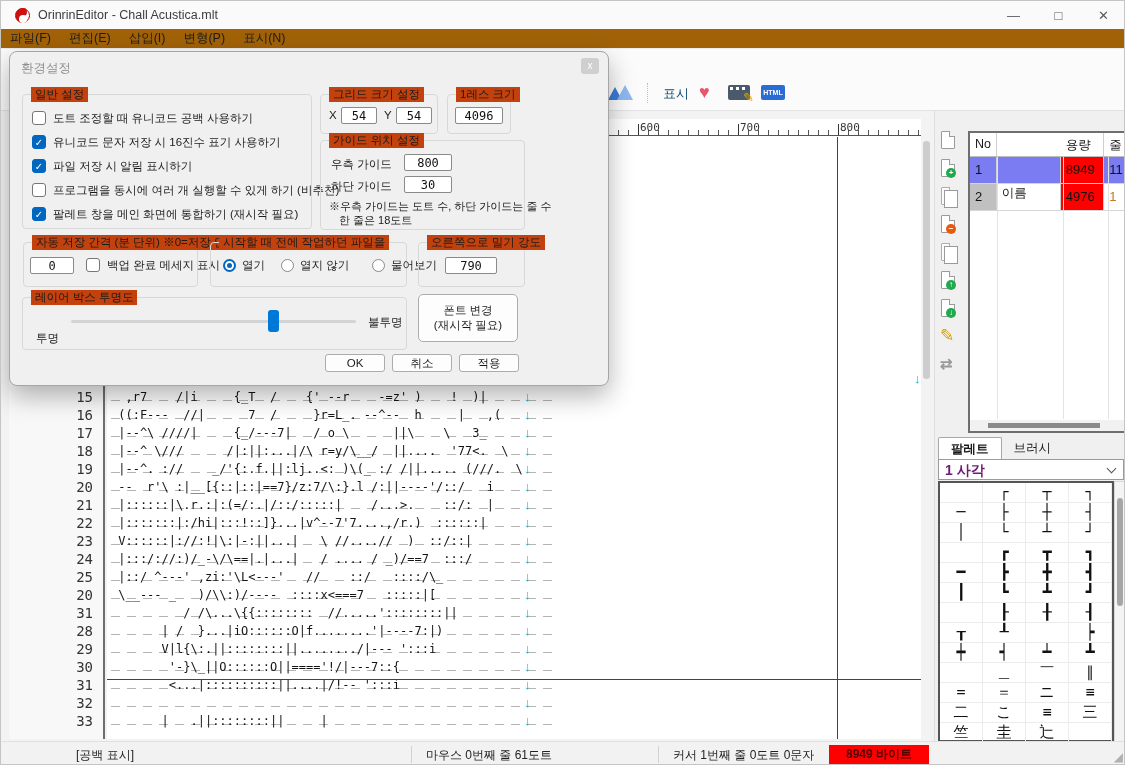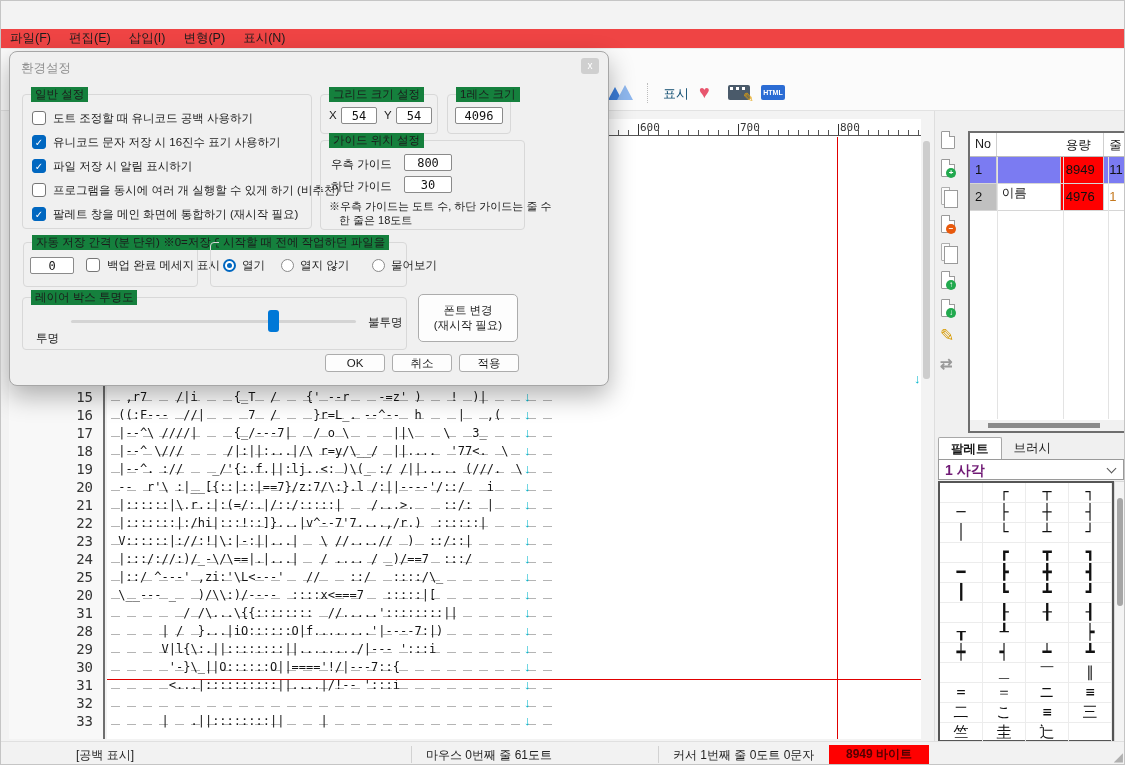--- a/index.html
+++ b/index.html
@@ -10,21 +10,21 @@
   .titlebar { position:absolute; left:0; top:0; width:1125px; height:28px; background:#fafafa; display:flex; align-items:center; }
   .app-icon { position:relative; width:15px; height:15px; border-radius:50%; margin:0 8px 0 14px;
     background:linear-gradient(to right,#d01010 50%,#ffffff 50%); border:1px solid #b00; }
   .app-icon::before { content:""; position:absolute; left:3px; top:-1px; width:8px; height:8px; border-radius:50%; background:#d01010; }
   .app-icon::after  { content:""; position:absolute; left:3px; bottom:-1px; width:8px; height:8px; border-radius:50%; background:#ffffff; }
   .title-text { font-size:12.5px; color:#3d3d3d; }
   .win-btns { position:absolute; right:0; top:0; height:28px; display:flex; }
   .win-btn { width:45px; height:28px; display:flex; align-items:center; justify-content:center; color:#5a5a5a; font-size:13px; }
 
   
-  .menubar { position:absolute; left:0; top:28px; width:1125px; height:20px; background:#ef4444; display:flex; align-items:center; border-bottom:1px solid #ececec; }
+  .menubar { position:absolute; left:0; top:28px; width:1125px; height:20px; background:#a16207; display:flex; align-items:center; border-bottom:1px solid #ececec; }
   .menu-item { font-size:12.5px; color:#1c1c1c; padding:0 9px; }
 
   
   .topstrip { position:absolute; left:0; top:48px; width:1125px; height:62px; background:#fbfbfb; border-bottom:1px solid #e2e2e2; }
   .toolbar-row { position:absolute; left:0; top:30px; height:30px; width:100%; }
   .mountain { position:absolute; top:4px; width:26px; height:19px; }
   .mountain .m1, .mountain .m2 { position:absolute; bottom:2px; width:0; height:0; border-style:solid; }
   .tb-sep { position:absolute; top:4px; width:1px; height:20px; border-left:1px dotted #bdbdbd; }
   .tb-label { position:absolute; top:6px; font-size:13px; color:#0c4a6e; }
   .heart { position:absolute; top:3px; font-size:18px; color:#e8566e; }
@@ -91,41 +91,50 @@
   .sb-text { position:absolute; top:5px; font-size:12px; color:#222; }
   .sb-sep { position:absolute; top:4px; width:1px; height:17px; background:#d2d2d2; }
   .sb-bytes { position:absolute; left:828px; top:3px; width:100px; height:19px; background:#ff0000; color:#530000; font-size:12px; font-weight:bold; text-align:center; line-height:19px; }
   .sb-grip { position:absolute; right:3px; top:8px; color:#b0b0b0; font-size:12px; }
 
   
   .dialog { position:absolute; left:8px; top:50px; width:600px; height:335px; background:#f0f0f0; border:1px solid #a6a6a6; border-radius:8px; box-shadow:0 10px 26px rgba(0,0,0,.30); z-index:50; }
   .dlg-title { position:absolute; left:11px; top:8px; font-size:12.5px; color:#8f8f8f; }
   .dlg-close { position:absolute; left:571px; top:6px; width:18px; height:16px; background:#cfcfcf; border-radius:3px; color:#fff; font-size:10px; text-align:center; line-height:15px; }
   .group { position:absolute; border:1px solid #d8d8d8; border-radius:4px; }
-  .group > .glabel { position:absolute; top:-8px; left:8px; background:#15803d; padding:0 4px; font-size:11.5px; color:#1b1b1b; white-space:nowrap; }
+  .group > .glabel { position:absolute; top:-8px; left:8px; background:#c2410c; padding:0 4px; font-size:11.5px; color:#1b1b1b; white-space:nowrap; }
   .check-row { position:absolute; left:9px; display:flex; align-items:center; height:16px; }
   .cb { width:14px; height:14px; border-radius:3px; border:1px solid #767676; background:#fff; margin-right:7px; flex:none; }
   .cb.on { background:#0067c0; border-color:#0067c0; color:#fff; font-size:10px; line-height:13px; text-align:center; }
   .clabel { font-size:11.5px; color:#1b1b1b; white-space:nowrap; }
   .dfield { position:absolute; height:17px; background:#fff; border:1px solid #8a8a8a; border-radius:2px; font-family:"DejaVu Sans Mono",monospace; font-size:12px; text-align:center; color:#111; padding:0; }
   .dlabel { position:absolute; font-size:11.5px; color:#1b1b1b; white-space:nowrap; }
   .radio-row { position:absolute; display:flex; align-items:center; }
   .rb { width:13px; height:13px; border-radius:50%; border:1px solid #8a8a8a; background:#fff; margin-right:6px; position:relative; flex:none; }
   .rb.on { border:2px solid #0067c0; }
   .rb.on::after { content:""; position:absolute; left:2px; top:2px; width:5px; height:5px; border-radius:50%; background:#0067c0; }
   .slider-track { position:absolute; height:3px; background:#d4d4d4; border-radius:2px; }
   .slider-thumb { position:absolute; width:11px; height:22px; background:#0078d7; border-radius:3px; }
   .dbtn { position:absolute; height:18px; background:#fdfdfd; border:1px solid #acacac; border-radius:3px; font-size:11.5px; color:#1a1a1a; text-align:center; line-height:16px; }
   .font-btn { position:absolute; left:408px; top:242px; width:100px; height:48px; background:#fdfdfd; border:1px solid #acacac; border-radius:5px; font-size:11.5px; color:#1a1a1a; display:flex; flex-direction:column; align-items:center; justify-content:center; }
 </style>
 </head>
 <body>
 
 <div class="window">
 
+  <div class="titlebar">
+    <div class="app-icon"></div>
+    <div class="title-text">OrinrinEditor - Chall Acustica.mlt</div>
+    <div class="win-btns">
+      <div class="win-btn">—</div>
+      <div class="win-btn">□</div>
+      <div class="win-btn">✕</div>
+    </div>
+  </div>
 
   <div class="menubar" id="menubar">
       <span class="menu-item">파일(F)</span>
       <span class="menu-item">편집(E)</span>
       <span class="menu-item">삽입(I)</span>
       <span class="menu-item">변형(P)</span>
       <span class="menu-item">표시(N)</span>
     </div>
 
   <div class="topstrip">
@@ -449,20 +458,24 @@
             <span class="rb"></span>
             <span class="clabel">열지 않기</span>
           </div>
           <div class="radio-row" style="left: 161px; top: 15px;">
             <span class="rb"></span>
             <span class="clabel">물어보기</span>
           </div>
         </div>
     </div>
 
+    <div class="group" style="left:408px; top:190px; width:107px; height:45px;">
+      <span class="glabel">오른쪽으로 밀기 강도</span>
+      <input class="dfield" style="left: 26px; top: 14px; width: 52px;" value="790">
+    </div>
 
     <div class="group" style="left:12px; top:245px; width:385px; height:53px;">
       <span class="glabel">레이어 박스 투명도</span>
       <span class="dlabel" style="left:13px; top:33px;">투명</span>
       <div class="slider-track" style="left:48px; top:22px; width:285px;"></div>
       <div class="slider-thumb" id="op-thumb" style="top: 12px; left: 245px;"></div>
       <span class="dlabel" style="left:345px; top:17px;">불투명</span>
     </div>
 
     <div class="font-btn">

